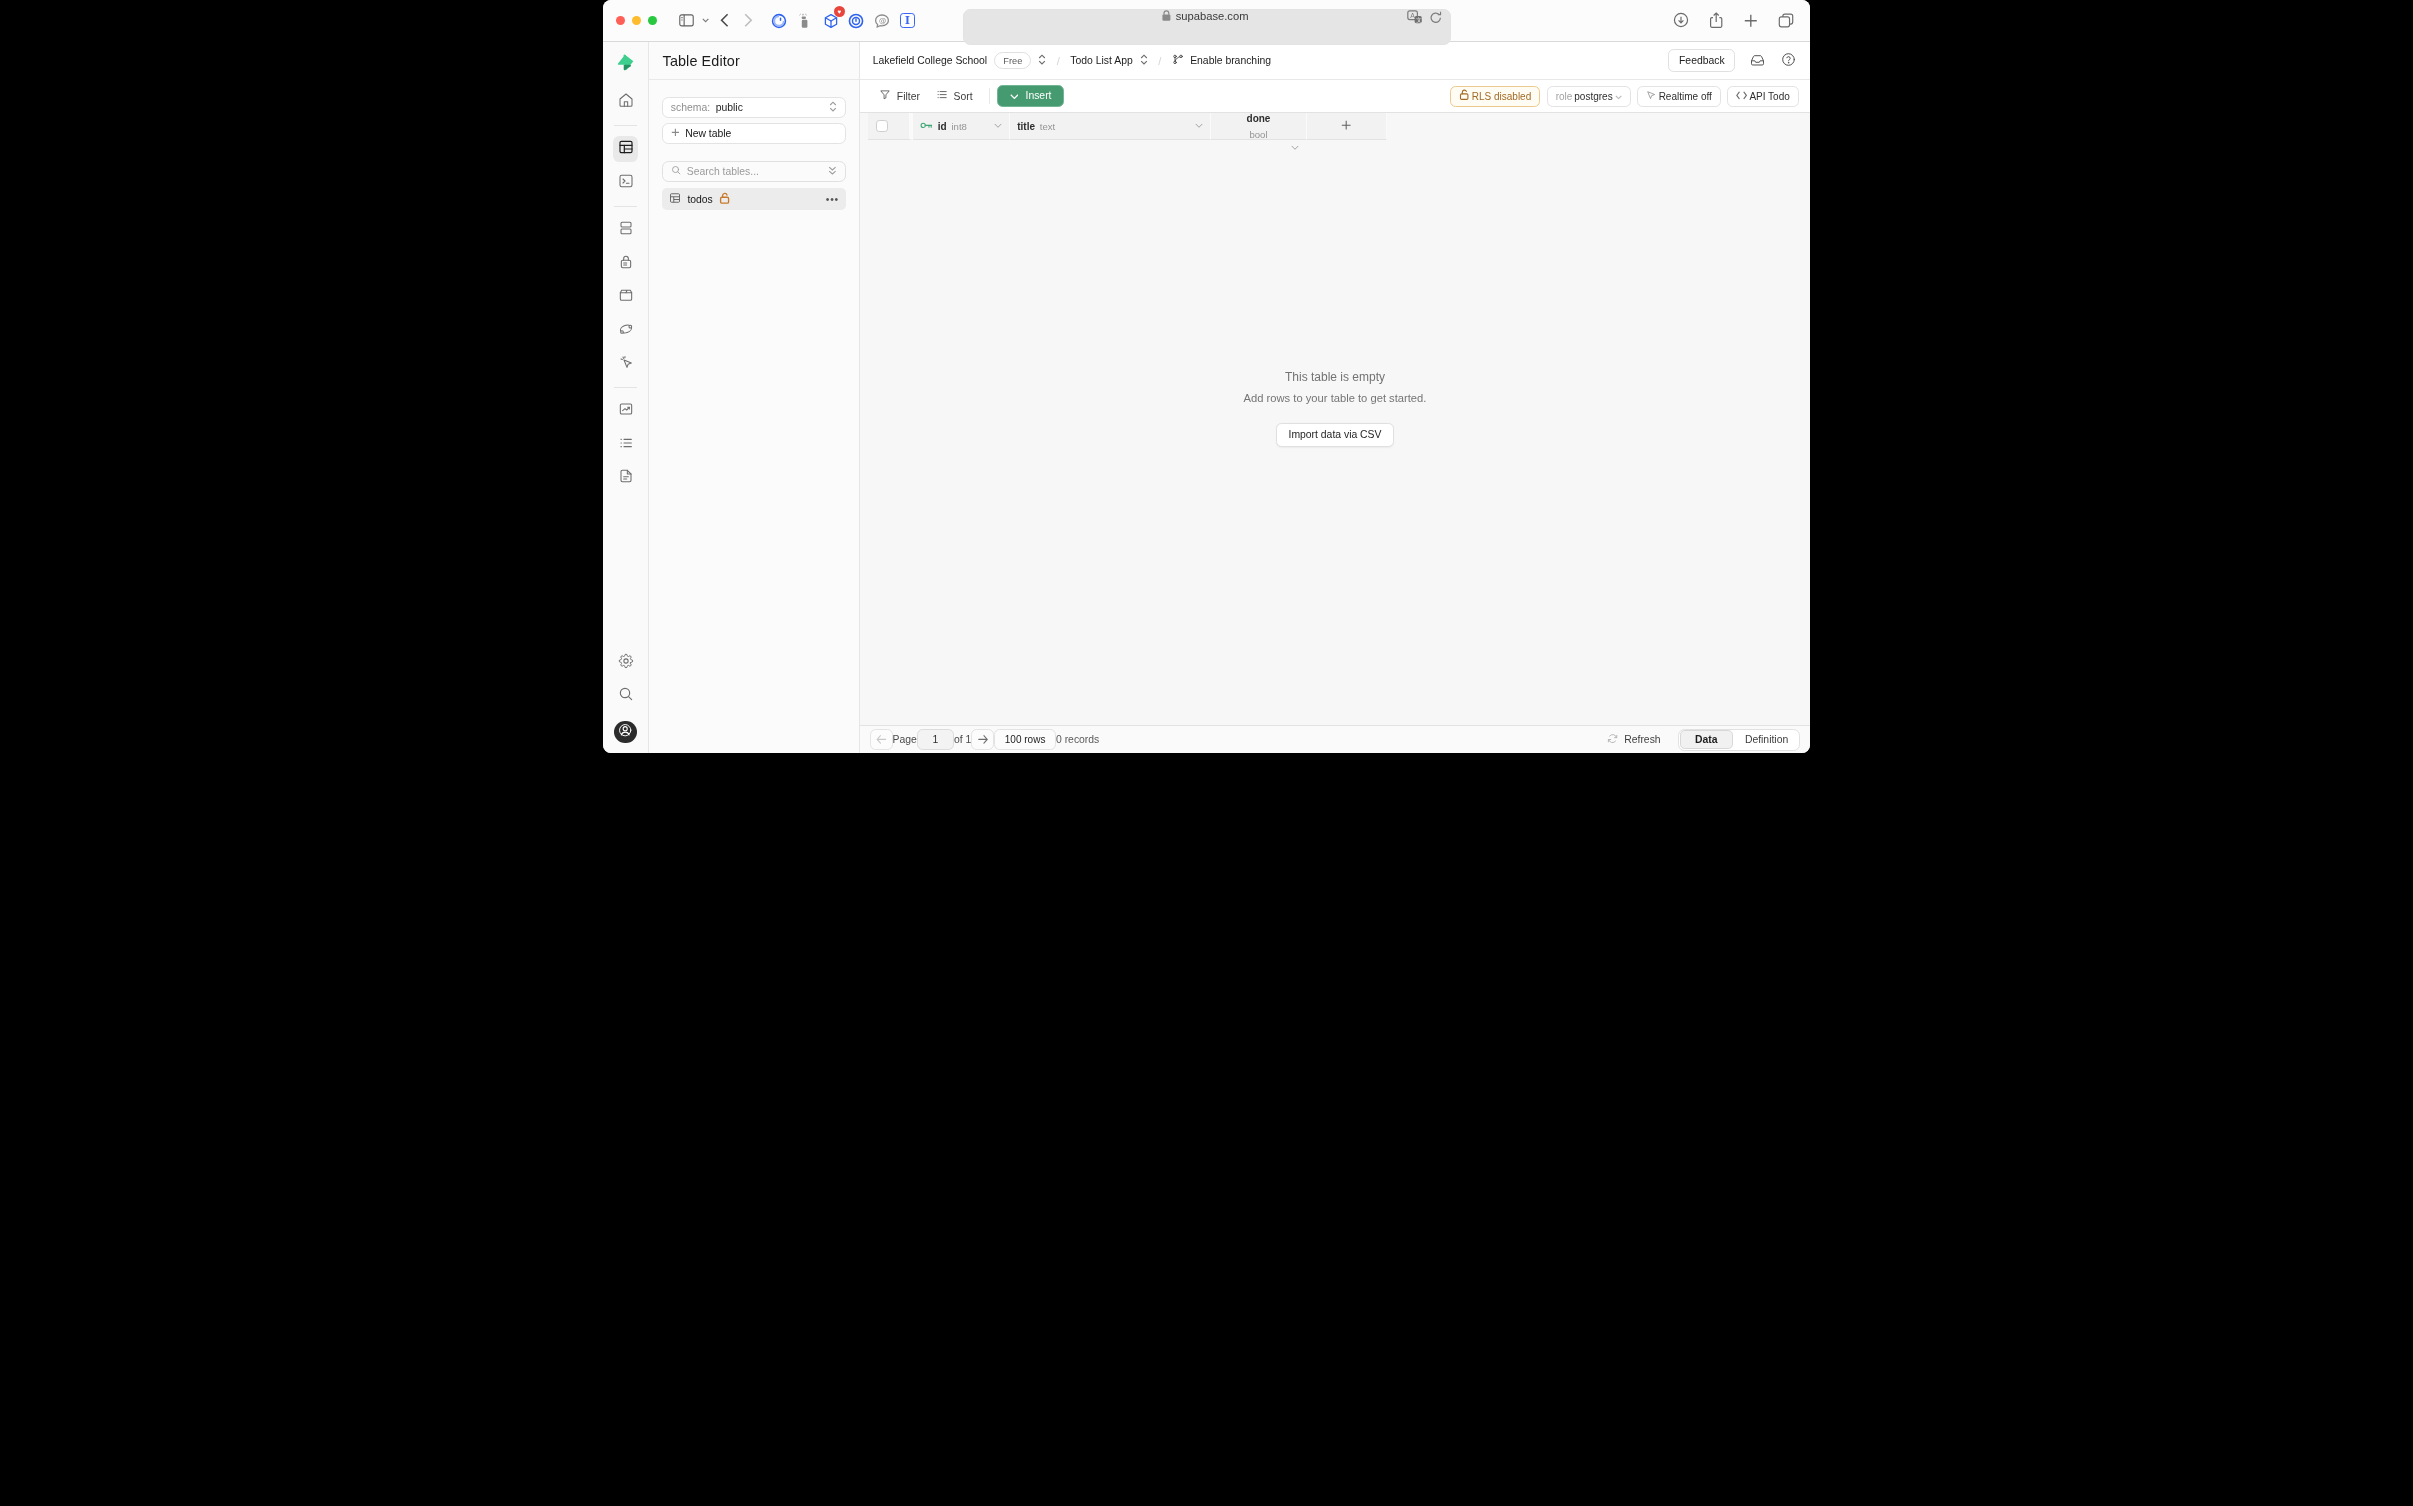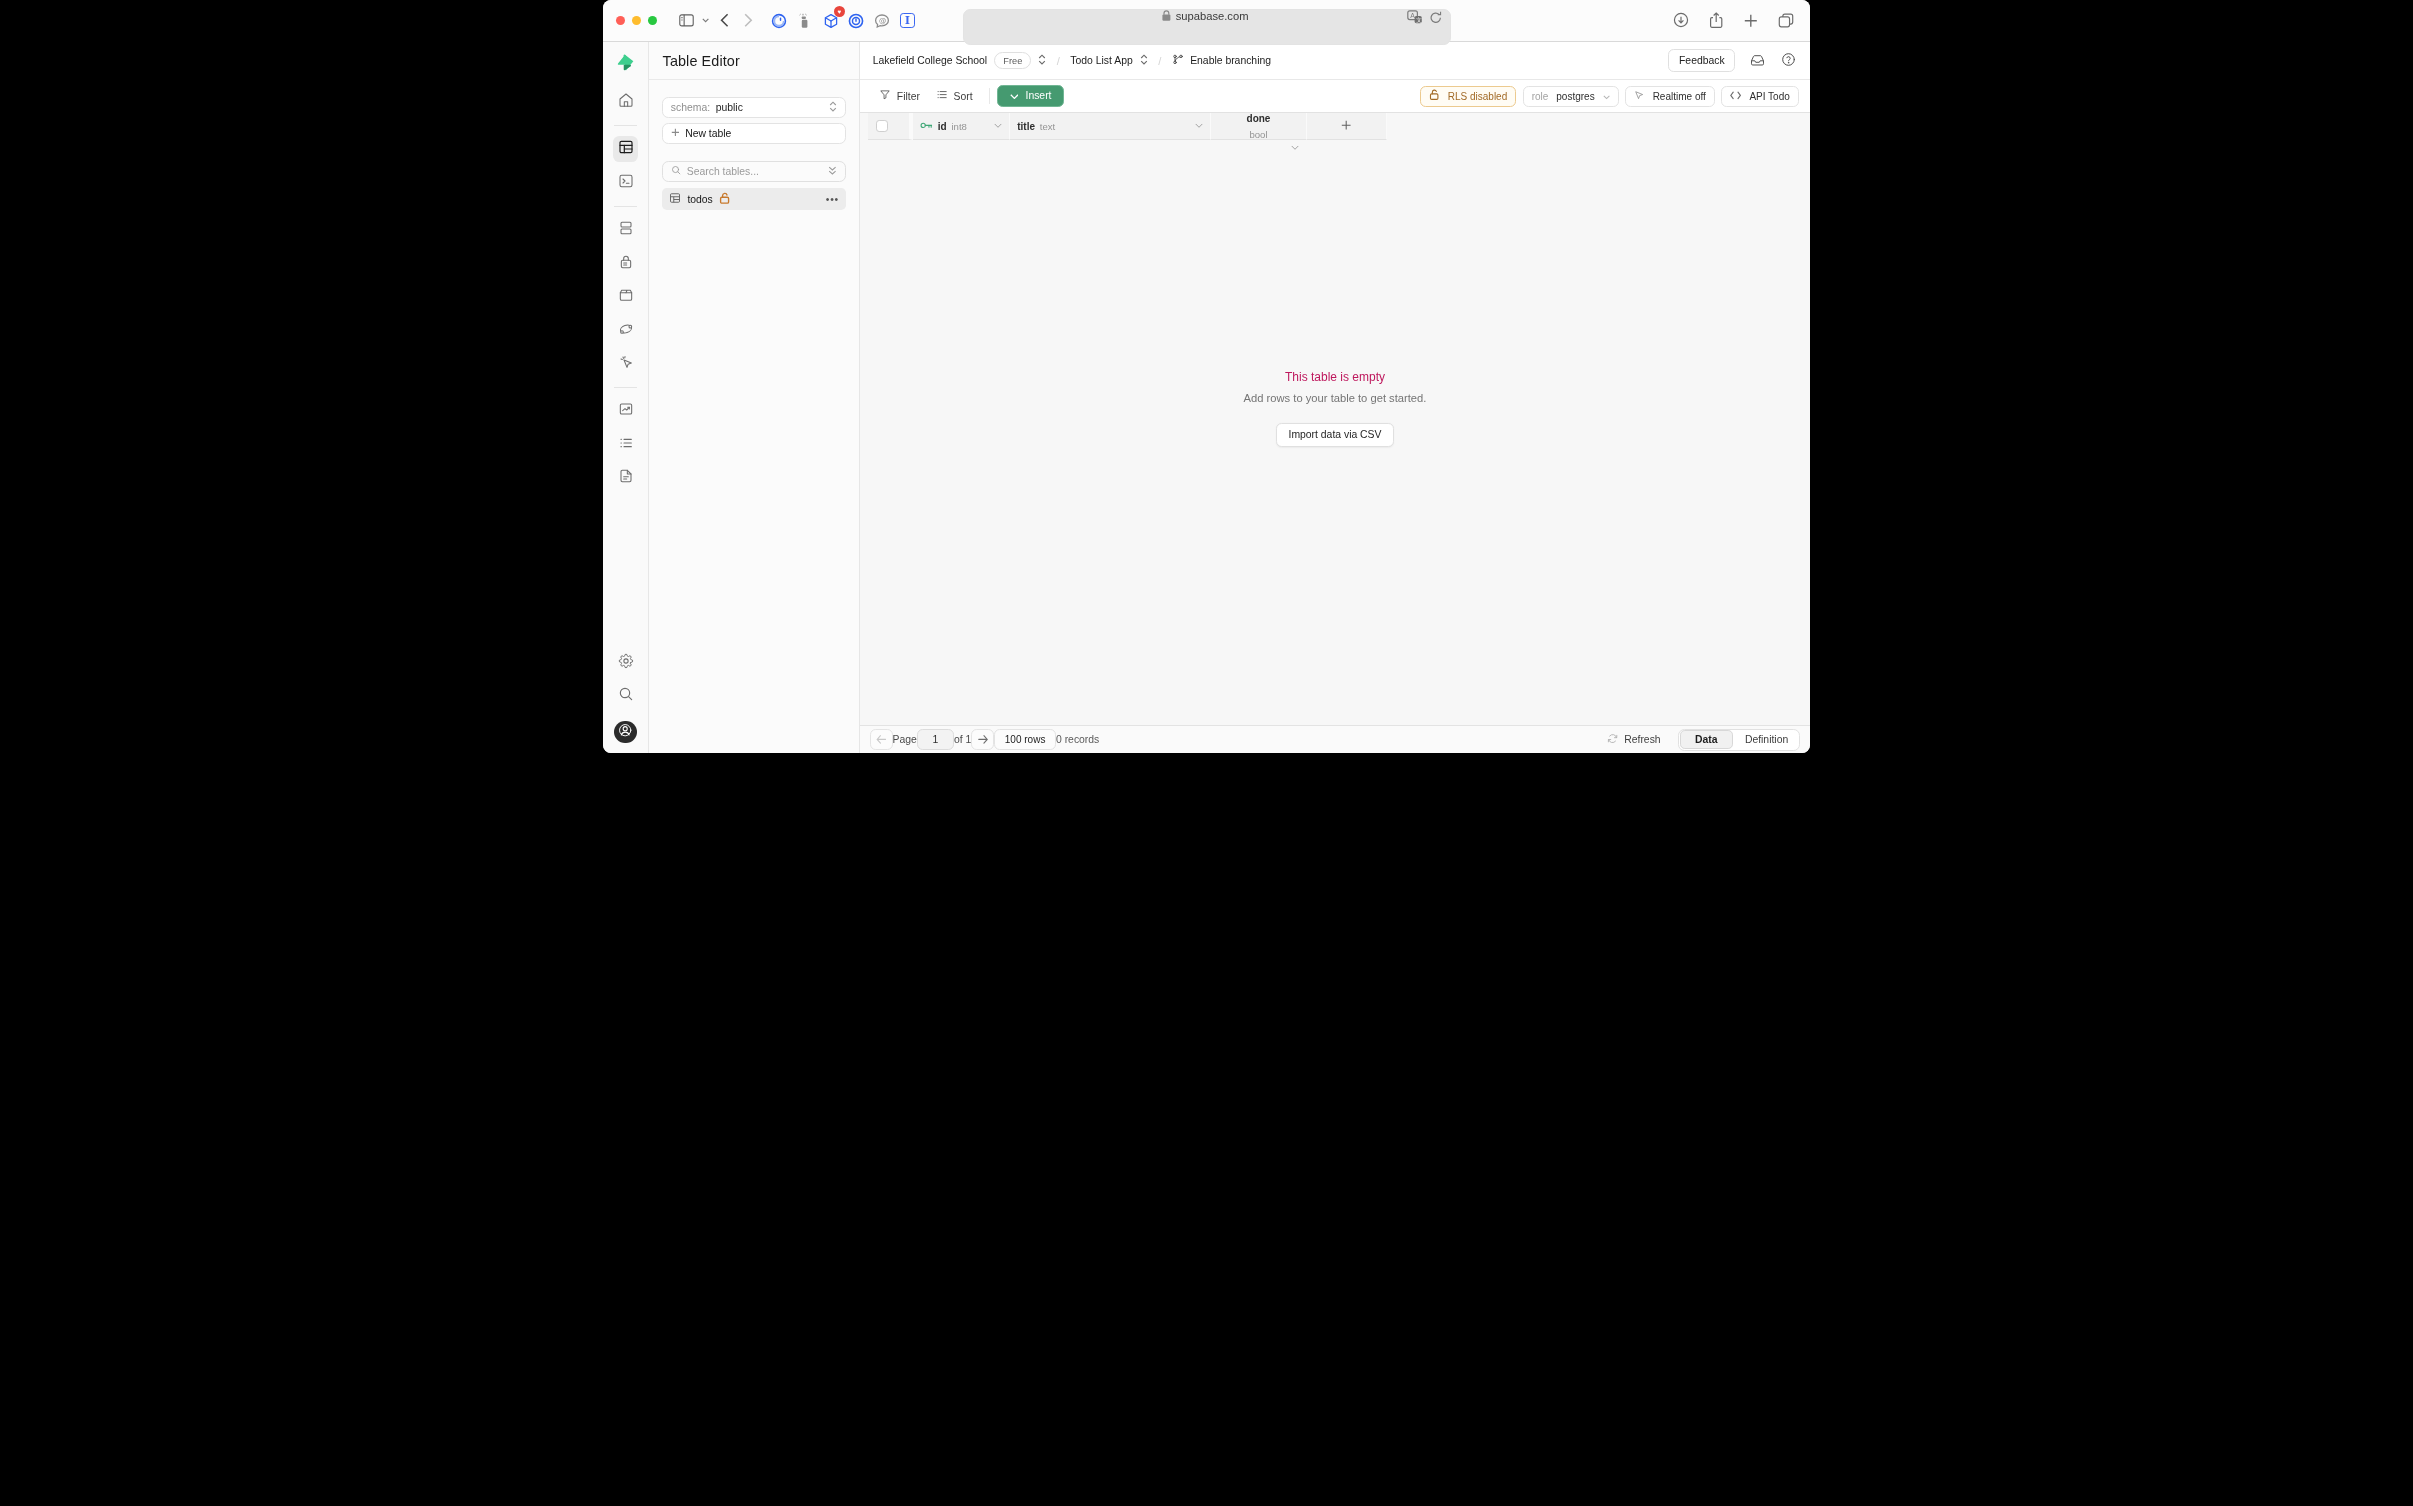--- a/index.html
+++ b/index.html
@@ -76,42 +76,42 @@
 
   .toolbar{height:33px;background:#fff;border-bottom:0.8px solid #e2e2e2;display:flex;align-items:center;
     padding:0 11.2px;flex:none;}
   .tbtn{display:flex;align-items:center;gap:5.6px;padding:0 8px;height:21px;border-radius:4.8px;font-size:10.4px;
     color:#3d3d3d;background:none;border:none;font-family:"Liberation Sans",sans-serif;}
   .vdiv{width:0.8px;height:16px;background:#e8e8e8;margin:0 8px;}
   .insert-btn{display:flex;align-items:center;gap:7.2px;height:22.3px;padding:0 11.2px;border-radius:5.6px;
     background:#459a70;border:0.8px solid #71b694;color:#fff;font-size:10.4px;font-family:"Liberation Sans",sans-serif;}
   .toolbar-right{margin-left:auto;display:flex;align-items:center;gap:6.4px;}
   .chip{height:21px;border:0.8px solid #e3e3e3;border-radius:5.6px;background:#fff;display:flex;align-items:center;
-    gap:8px;padding:0 8px;font-size:10px;color:#2f2f2f;font-family:"Liberation Sans",sans-serif;}
+    gap:2px;padding:0 8px;font-size:10px;color:#2f2f2f;font-family:"Liberation Sans",sans-serif;}
   .chip.rls{border-color:#ecca8f;background:#fffcf4;color:#a26a26;}
   .chip .lbl-muted{color:#a3a3a3;}
 
   
   .grid{position:relative;flex:1;background:#f7f7f7;overflow:hidden;}
   .ghead{position:absolute;top:0;left:8px;display:flex;height:27px;}
   .hcell{background:#f2f2f2;border-bottom:0.8px solid #e2e2e2;border-right:1.6px solid #fafafa;
     display:flex;align-items:center;gap:4.8px;padding:0 7.2px;font-size:10px;color:#2e2e2e;}
   .hcell .cname{font-weight:700;}
   .hcell .ctype{color:#949494;font-size:9.6px;}
   .hcell .chev{margin-left:auto;color:#a0a0a0;display:flex;}
   .c-rowsel{width:45px;border-right-width:4px;padding-left:8px;}
   .c-id{width:97px;}
   .c-title{width:201px;}
   .c-done{width:96px;flex-direction:column;}
   .c-new{width:80px;justify-content:center;color:#5f5f5f;}
   .checkbox{width:12px;height:12px;border:0.8px solid #cfcfcf;border-radius:3.2px;background:#fff;}
 
   .empty{position:absolute;inset:0;display:flex;flex-direction:column;align-items:center;justify-content:center;
     margin-top:-21px;}
-  .empty-title{font-size:12px;color:#be185d;}
+  .empty-title{font-size:12px;color:#737373;}
   .empty-sub{font-size:11.2px;color:#747474;margin-top:8px;}
   .empty .btn{margin-top:19px;height:24px;padding:0 11.2px;box-shadow:0 0.8px 1.6px rgba(0,0,0,.05);color:#1f1f1f;}
 
   
   .gfooter{height:29.5px;border-top:0.8px solid #e3e3e3;background:#fafafa;display:flex;align-items:center;
     padding:0 9.6px;font-size:10.4px;color:#4a4a4a;flex:none;}
   .pagebtn{width:23px;height:21px;border:0.8px solid #e4e4e4;border-radius:5.6px;background:#fcfcfc;display:flex;
     align-items:center;justify-content:center;padding:0;}
   .pagebtn.disabled{color:#c8c8c8;}
   .pagebtn.enabled{color:#6e6e6e;}

